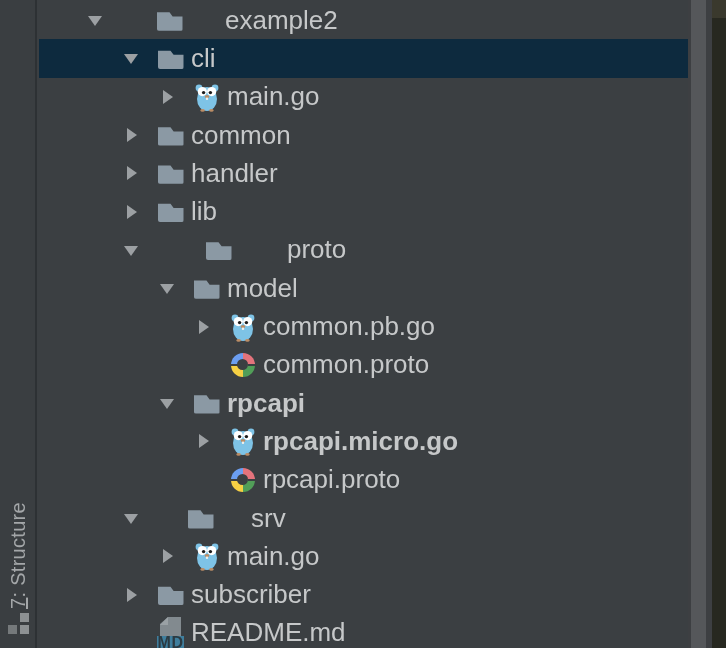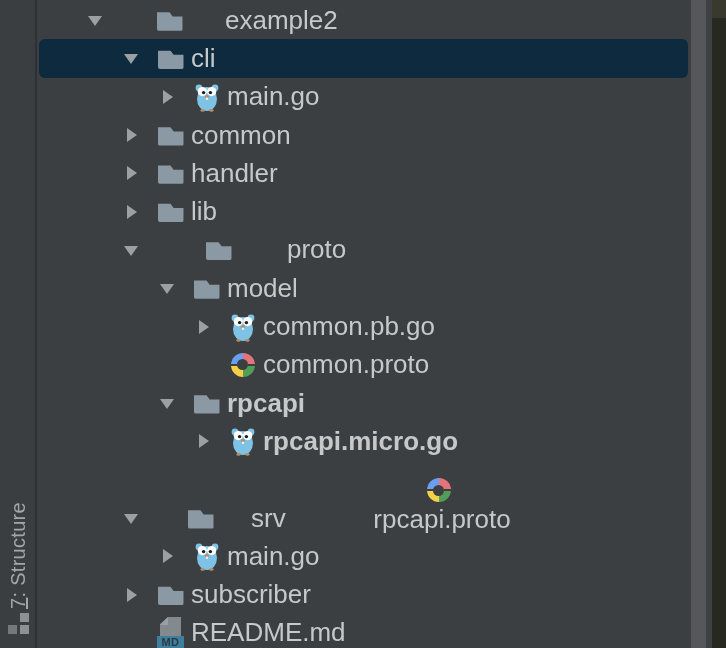--- a/index.html
+++ b/index.html
@@ -70,21 +70,21 @@
   .icon-md .page {
     position:absolute; left:3px; top:0; width:21px; height:19px; background:#828a8f;
     clip-path:polygon(38% 0, 100% 0, 100% 100%, 0 100%, 0 38%);
   }
   .icon-md .fold {
     position:absolute; left:3px; top:0; width:8px; height:8px; background:#9aa1a5;
     clip-path:polygon(100% 0, 100% 100%, 0 100%);
   }
   .icon-md .badge {
     position:absolute; left:0; bottom:0; width:27px; height:13px; background:#3f7e9d;
-    color:#2b3a42; font-size:11px; font-weight:bold; line-height:13px; text-align:center;
+    color:#2b3a42; font-size:16px; font-weight:bold; line-height:13px; text-align:center;
     letter-spacing:0.5px;
   }
 
   
   .scrollbar { position:absolute; left:688px; top:0; width:24px; height:648px; background:#3d3f42; }
   .scrollbar .thumb { position:absolute; left:3px; top:0; width:15px; height:648px; background:#55575a; }
   .editor-edge { position:absolute; left:712px; top:0; width:14px; height:648px; background:#272820; }
   .editor-edge .code-top { position:absolute; left:0; top:0; width:14px; height:18px; background:#3a392d; }
 </style>
 </head>
@@ -100,21 +100,21 @@
 </div>
 
 <div class="tree" id="tree">
     <div class="row" style="padding-left: 49px; gap: 35px;">
       <span class="arrow expanded"></span>
       <span class="iconbox">
         <span class="icon-folder"></span>
       </span>
       <span>example2</span>
     </div>
-    <div class="row selected" style="padding-left: 85px; border-radius: 6px;">
+    <div class="row selected" style="padding-left: 85px;">
       <span class="arrow expanded"></span>
       <span class="iconbox">
         <span class="icon-folder"></span>
       </span>
       <span>cli</span>
     </div>
     <div class="row" style="padding-left: 121px;">
       <span class="arrow collapsed"></span>
       <span class="iconbox">
         <svg width="26" height="30" viewBox="0 0 26 30">
@@ -213,21 +213,21 @@
           <circle cx="9.6" cy="10.6" r="1.7" fill="#1c1c1c"></circle>
           <circle cx="16.4" cy="10.6" r="1.7" fill="#1c1c1c"></circle>
           <ellipse cx="13" cy="14.6" rx="2.3" ry="1.5" fill="#bb8d66"></ellipse>
           <rect x="11.9" y="15.6" width="2.2" height="2.4" rx="0.8" fill="#f2efe9"></rect>
           <ellipse cx="8.6" cy="28.4" rx="2.2" ry="1.4" fill="#bb8d66"></ellipse>
           <ellipse cx="17.4" cy="28.4" rx="2.2" ry="1.4" fill="#bb8d66"></ellipse>
         </svg>
       </span>
       <span>rpcapi.micro.go</span>
     </div>
-    <div class="row" style="padding-left: 157px; flex-direction: column;">
+    <div class="row" style="padding-left: 157px;">
       <span class="arrow none"></span>
       <span class="iconbox">
         <span class="icon-proto"></span>
       </span>
       <span>rpcapi.proto</span>
     </div>
     <div class="row" style="padding-left: 85px; gap: 30px;">
       <span class="arrow expanded"></span>
       <span class="iconbox">
         <span class="icon-folder"></span>

